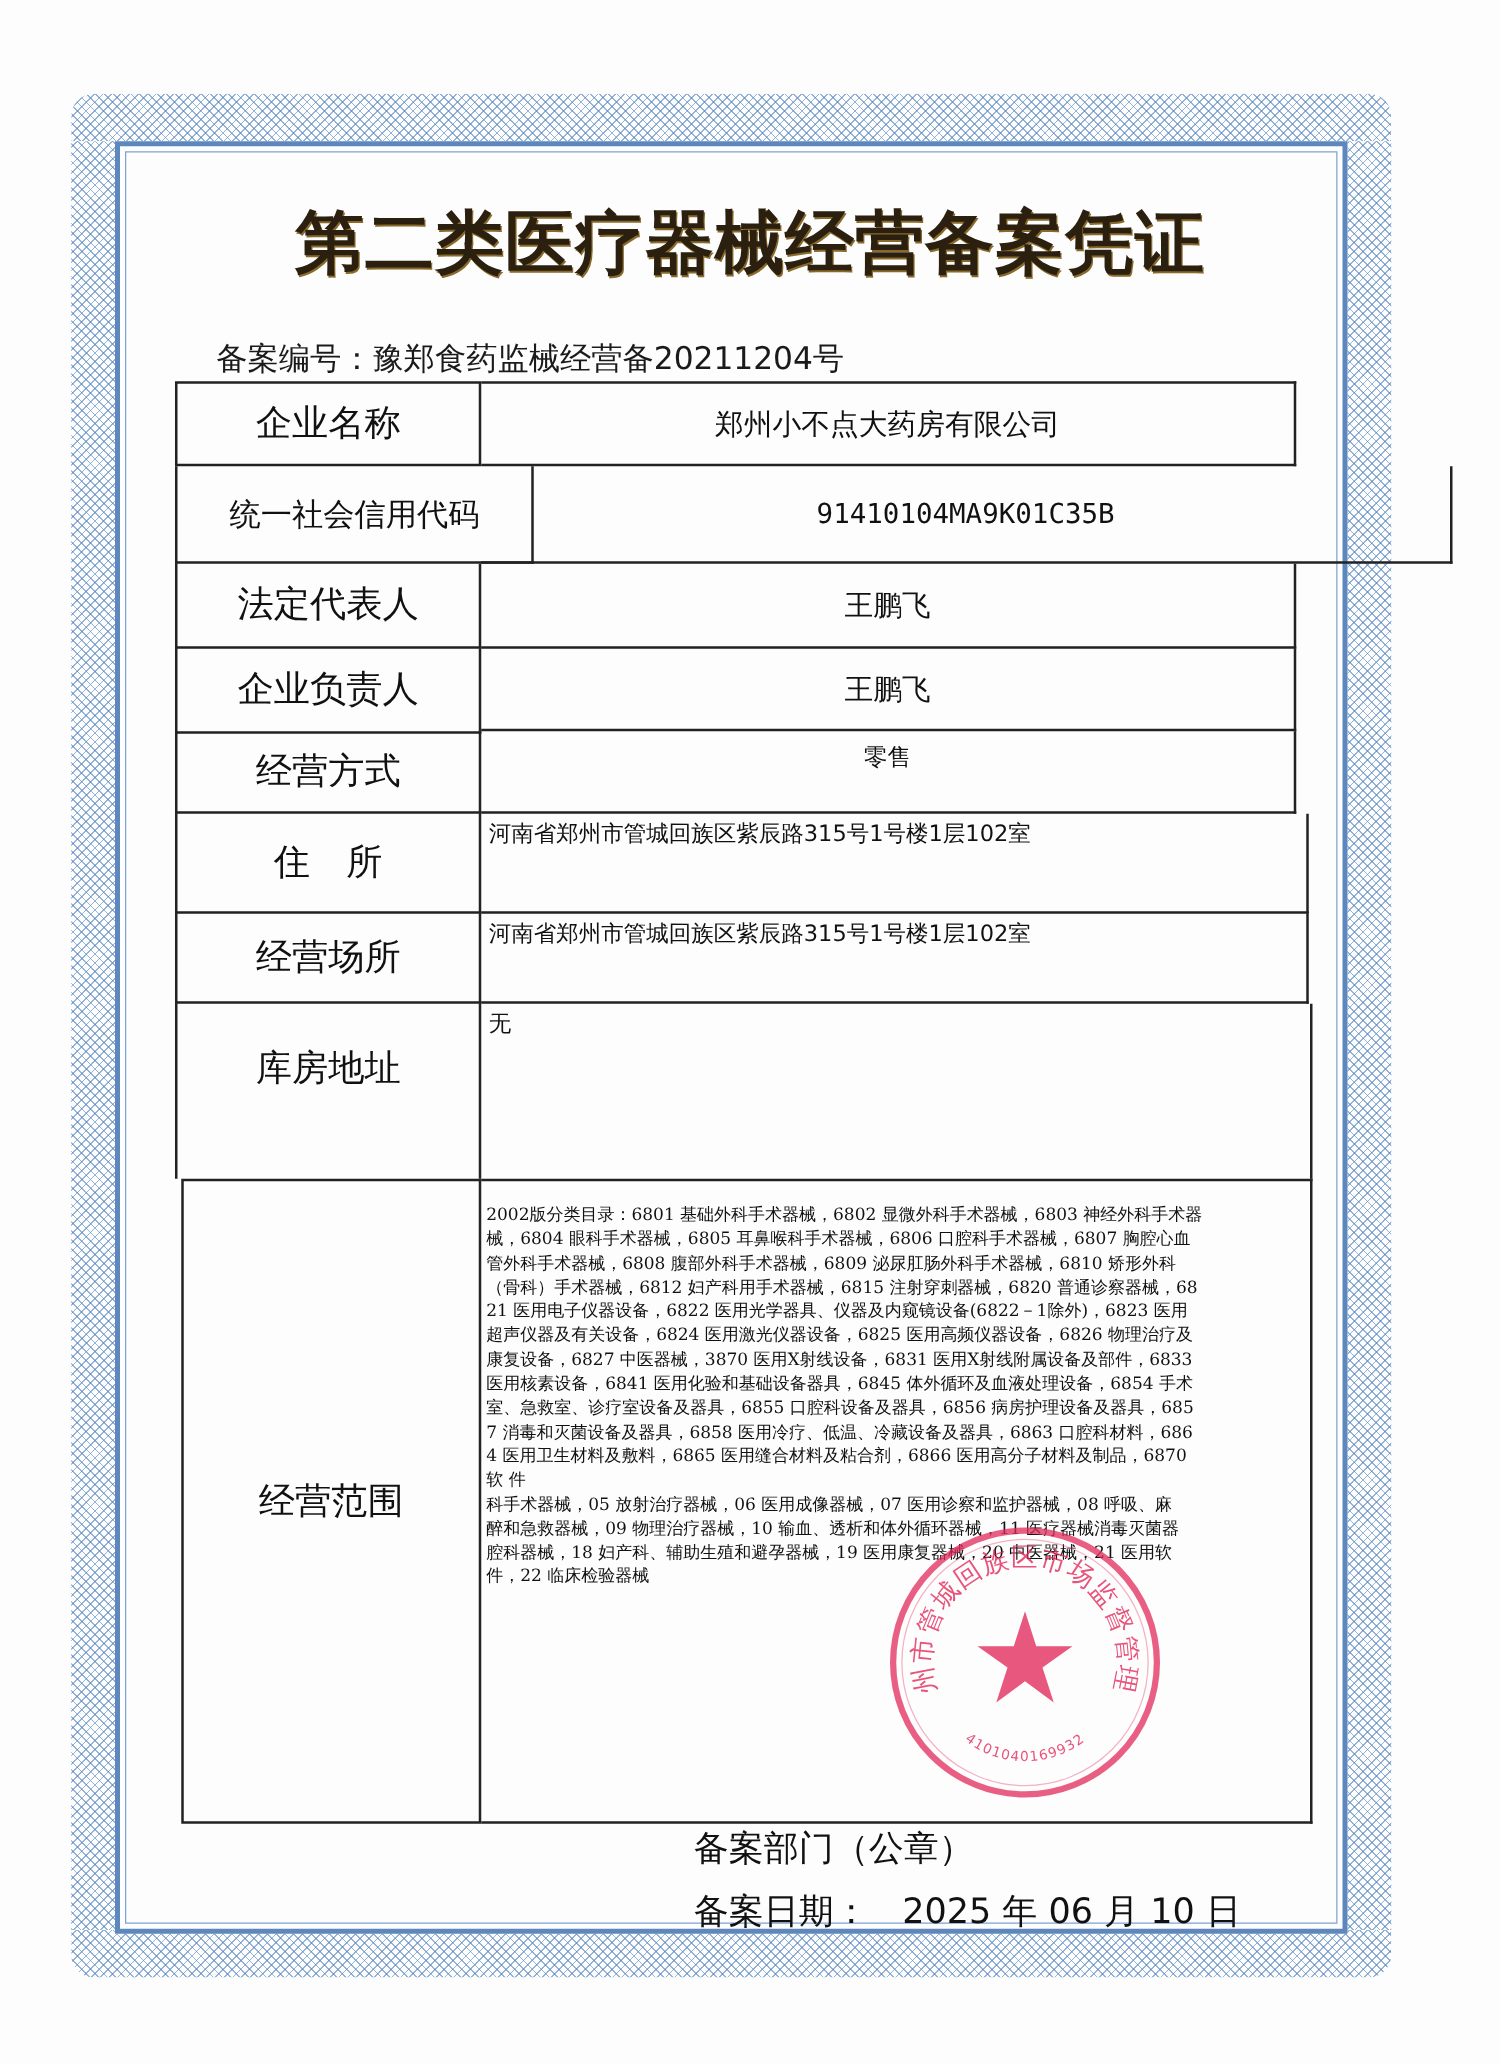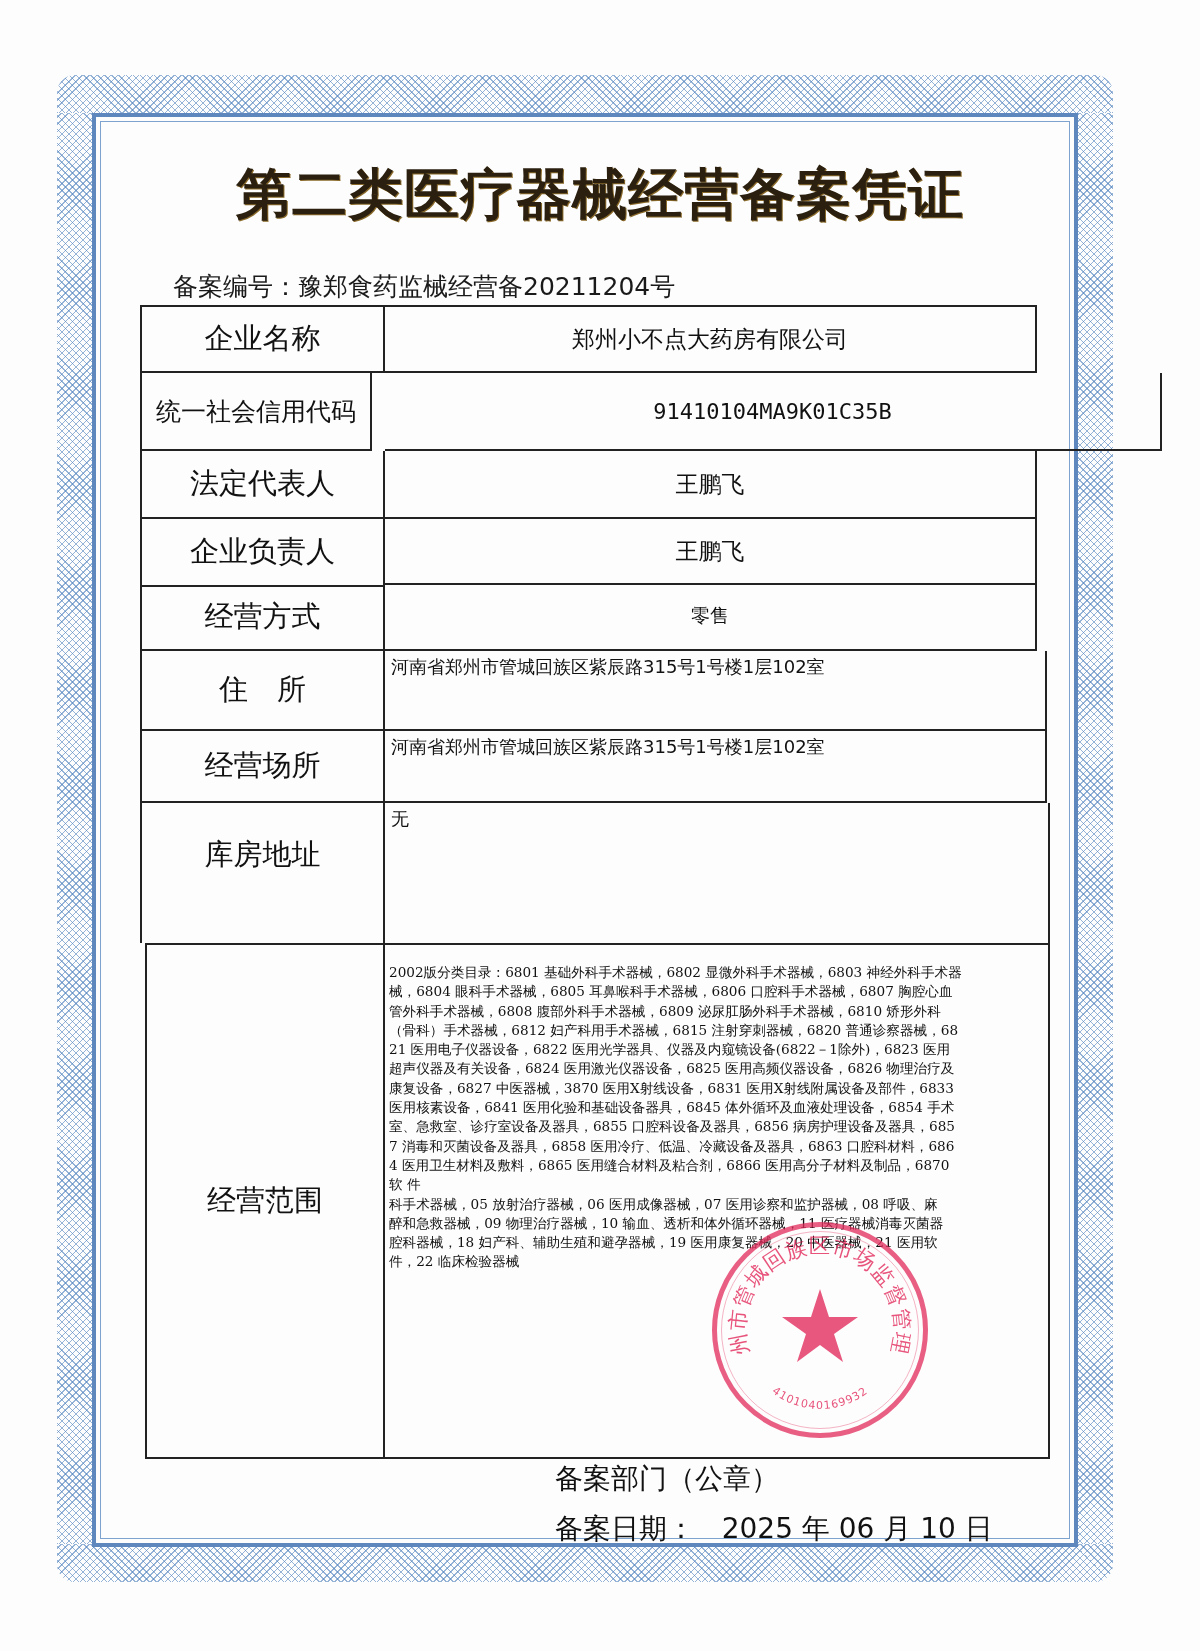--- a/index.html
+++ b/index.html
@@ -73,31 +73,31 @@
 <div class="frame-inner"></div>
 
 <div class="title">第二类医疗器械经营备案凭证</div>
 <div class="record-no">备案编号：豫郑食药监械经营备20211204号</div>
 
 <div>
 
   <div class="cell lbl" style="left:140px;top:305px;width:245px;height:68px;border-left:2px solid #222;border-top:2px solid #222;">企业名称</div>
   <div class="cell val" style="left:385px;top:305px;width:652px;height:68px;border-top:2px solid #222;">郑州小不点大药房有限公司</div>
 
-  <div class="cell lbl small" style="left:140px;top:373px;width:232px;height:78px;border-left:2px solid #222;">统一社会信用代码</div>
+  <div class="cell lbl small" style="left:140px;top:373px;width:287px;height:78px;border-left:2px solid #222;">统一社会信用代码</div>
   <div class="cell val" style="left:385px;top:373px;width:777px;height:78px;font-family:'DejaVu Sans Mono',monospace;font-size:22px;">91410104MA9K01C35B</div>
 
   <div class="cell lbl" style="left:140px;top:451px;width:245px;height:68px;border-left:2px solid #222;">法定代表人</div>
   <div class="cell val" style="left:385px;top:451px;width:652px;height:68px;">王鹏飞</div>
 
   <div class="cell lbl" style="left:140px;top:519px;width:245px;height:68px;border-left:2px solid #222;">企业负责人</div>
   <div class="cell val" style="left:385px;top:519px;width:652px;height:66px;">王鹏飞</div>
 
   <div class="cell lbl" style="left:140px;top:585px;width:245px;height:66px;border-left:2px solid #222;">经营方式</div>
-  <div class="cell val" style="left:385px;top:585px;width:652px;height:66px;font-size:19px;align-items:flex-start;padding-top:18px;">零售</div>
+  <div class="cell val" style="left:385px;top:585px;width:652px;height:66px;font-size:19px;align-items:flex-start;padding-top:8px;">零售</div>
 
   <div class="cell lbl" style="left:140px;top:651px;width:245px;height:80px;border-left:2px solid #222;">住　所</div>
   <div class="cell val top-left" style="left:385px;top:651px;width:662px;height:80px;border-right:2px solid #222;">河南省郑州市管城回族区紫辰路315号1号楼1层102室</div>
 
   <div class="cell lbl" style="left:140px;top:731px;width:245px;height:72px;border-left:2px solid #222;">经营场所</div>
   <div class="cell val top-left" style="left:385px;top:731px;width:662px;height:72px;">河南省郑州市管城回族区紫辰路315号1号楼1层102室</div>
 
   <div class="cell lbl" style="left:140px;top:803px;width:245px;height:140px;border-left:2px solid #222;border-bottom:none;align-items:flex-start;padding-top:32px;">库房地址</div>
   <div class="cell val top-left" style="left:385px;top:803px;width:665px;height:140px;border-bottom:none;">无</div>
 

